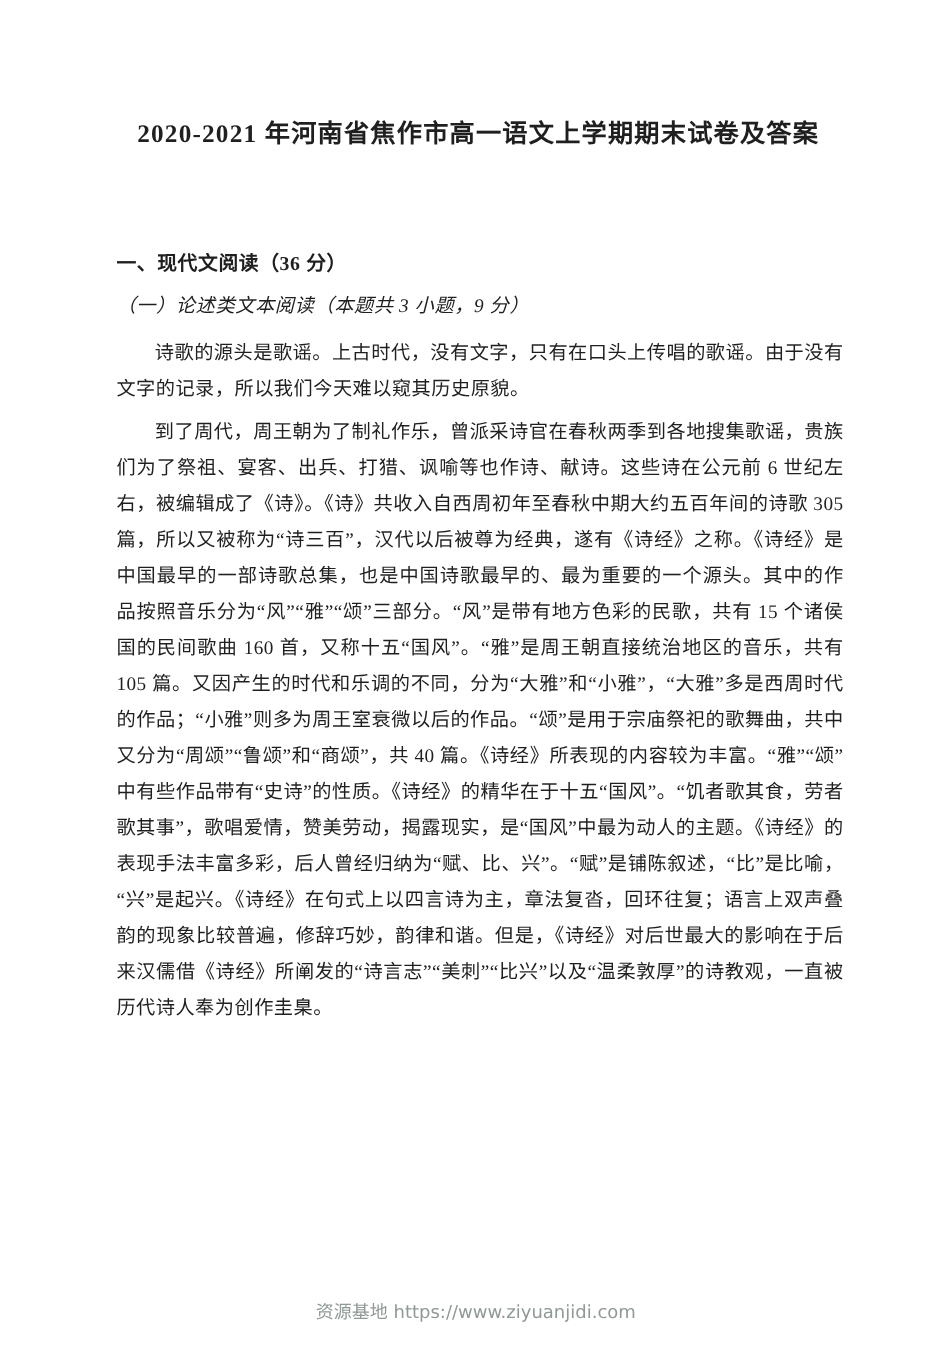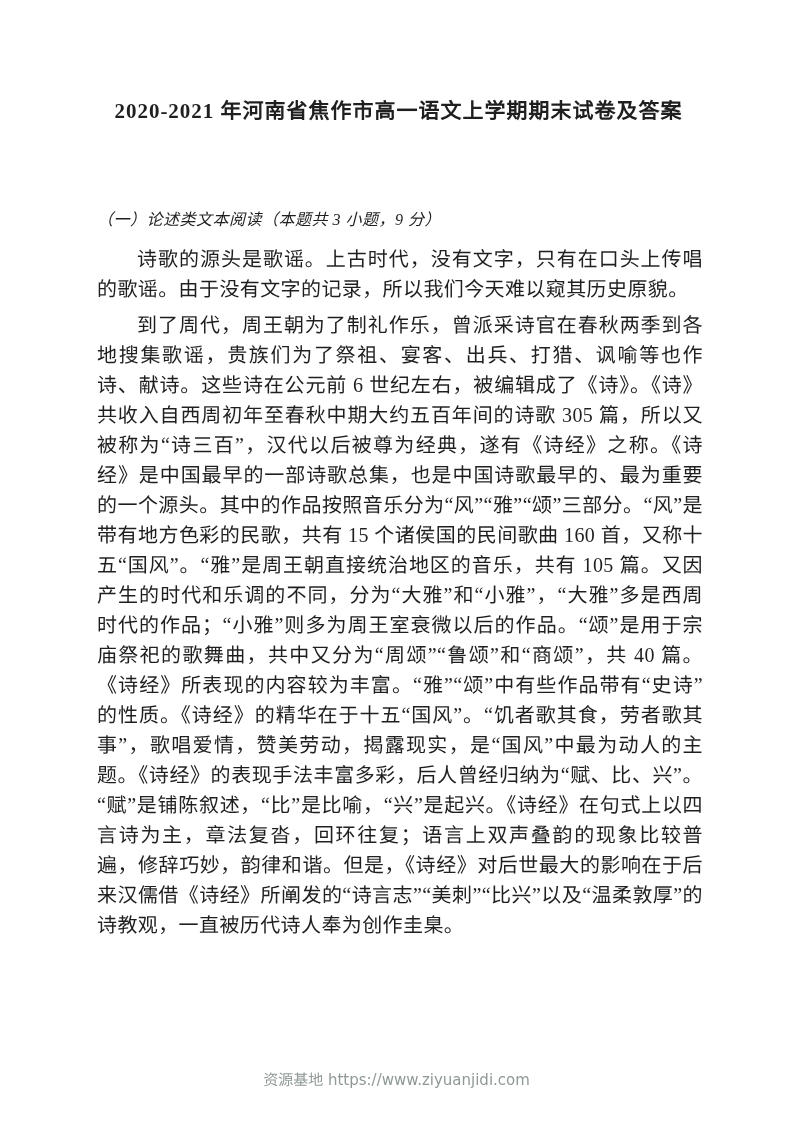--- a/index.html
+++ b/index.html
@@ -38,52 +38,53 @@
   }
   .sub-line {
     margin: 0;
     font-size: 16px;
     line-height: 36px;
     letter-spacing: 0.5px;
     font-style: italic;
   }
   .para {
     margin: 6px 0 0 0;
-    font-size: 20px;
+    font-size: 16px;
     line-height: 30px;
     text-align: justify;
     text-justify: inter-ideograph;
     text-indent: 2em;
     letter-spacing: 0.4px;
   }
   .footer {
     position: absolute;
     left: 0;
     right: 0;
-    bottom: 33px;
+    bottom: 20px;
     text-align: center;
     font-family: "DejaVu Sans", "Liberation Sans", sans-serif;
     font-size: 15px;
     color: #8f9995; 
   }
   .footer a {
     color: #8f9995;
     text-decoration: none;
     cursor: pointer;
   }
 </style>
 </head>
 <body>
 
 <div class="page">
 
   <h1 class="doc-title">2020-2021 年河南省焦作市高一语文上学期期末试卷及答案</h1>
 
   <div class="content">
 
+    <h2 class="section-heading">一、现代文阅读（36 分）</h2>
 
     <p class="sub-line">（一）论述类文本阅读（本题共 3 小题，9 分）</p>
 
 
     <p class="para">诗歌的源头是歌谣。上古时代，没有文字，只有在口头上传唱的歌谣。由于没有文字的记录，所以我们今天难以窥其历史原貌。</p>
 
     <p class="para">到了周代，周王朝为了制礼作乐，曾派采诗官在春秋两季到各地搜集歌谣，贵族们为了祭祖、宴客、出兵、打猎、讽喻等也作诗、献诗。这些诗在公元前 6 世纪左右，被编辑成了《诗》。《诗》共收入自西周初年至春秋中期大约五百年间的诗歌 305 篇，所以又被称为“诗三百”，汉代以后被尊为经典，遂有《诗经》之称。《诗经》是中国最早的一部诗歌总集，也是中国诗歌最早的、最为重要的一个源头。其中的作品按照音乐分为“风”“雅”“颂”三部分。“风”是带有地方色彩的民歌，共有 15 个诸侯国的民间歌曲 160 首，又称十五“国风”。“雅”是周王朝直接统治地区的音乐，共有 105 篇。又因产生的时代和乐调的不同，分为“大雅”和“小雅”，“大雅”多是西周时代的作品；“小雅”则多为周王室衰微以后的作品。“颂”是用于宗庙祭祀的歌舞曲，共中又分为“周颂”“鲁颂”和“商颂”，共 40 篇。《诗经》所表现的内容较为丰富。“雅”“颂”中有些作品带有“史诗”的性质。《诗经》的精华在于十五“国风”。“饥者歌其食，劳者歌其事”，歌唱爱情，赞美劳动，揭露现实，是“国风”中最为动人的主题。《诗经》的表现手法丰富多彩，后人曾经归纳为“赋、比、兴”。“赋”是铺陈叙述，“比”是比喻，“兴”是起兴。《诗经》在句式上以四言诗为主，章法复沓，回环往复；语言上双声叠韵的现象比较普遍，修辞巧妙，韵律和谐。但是，《诗经》对后世最大的影响在于后来汉儒借《诗经》所阐发的“诗言志”“美刺”“比兴”以及“温柔敦厚”的诗教观，一直被历代诗人奉为创作圭臬。</p>
 
 
   </div>

